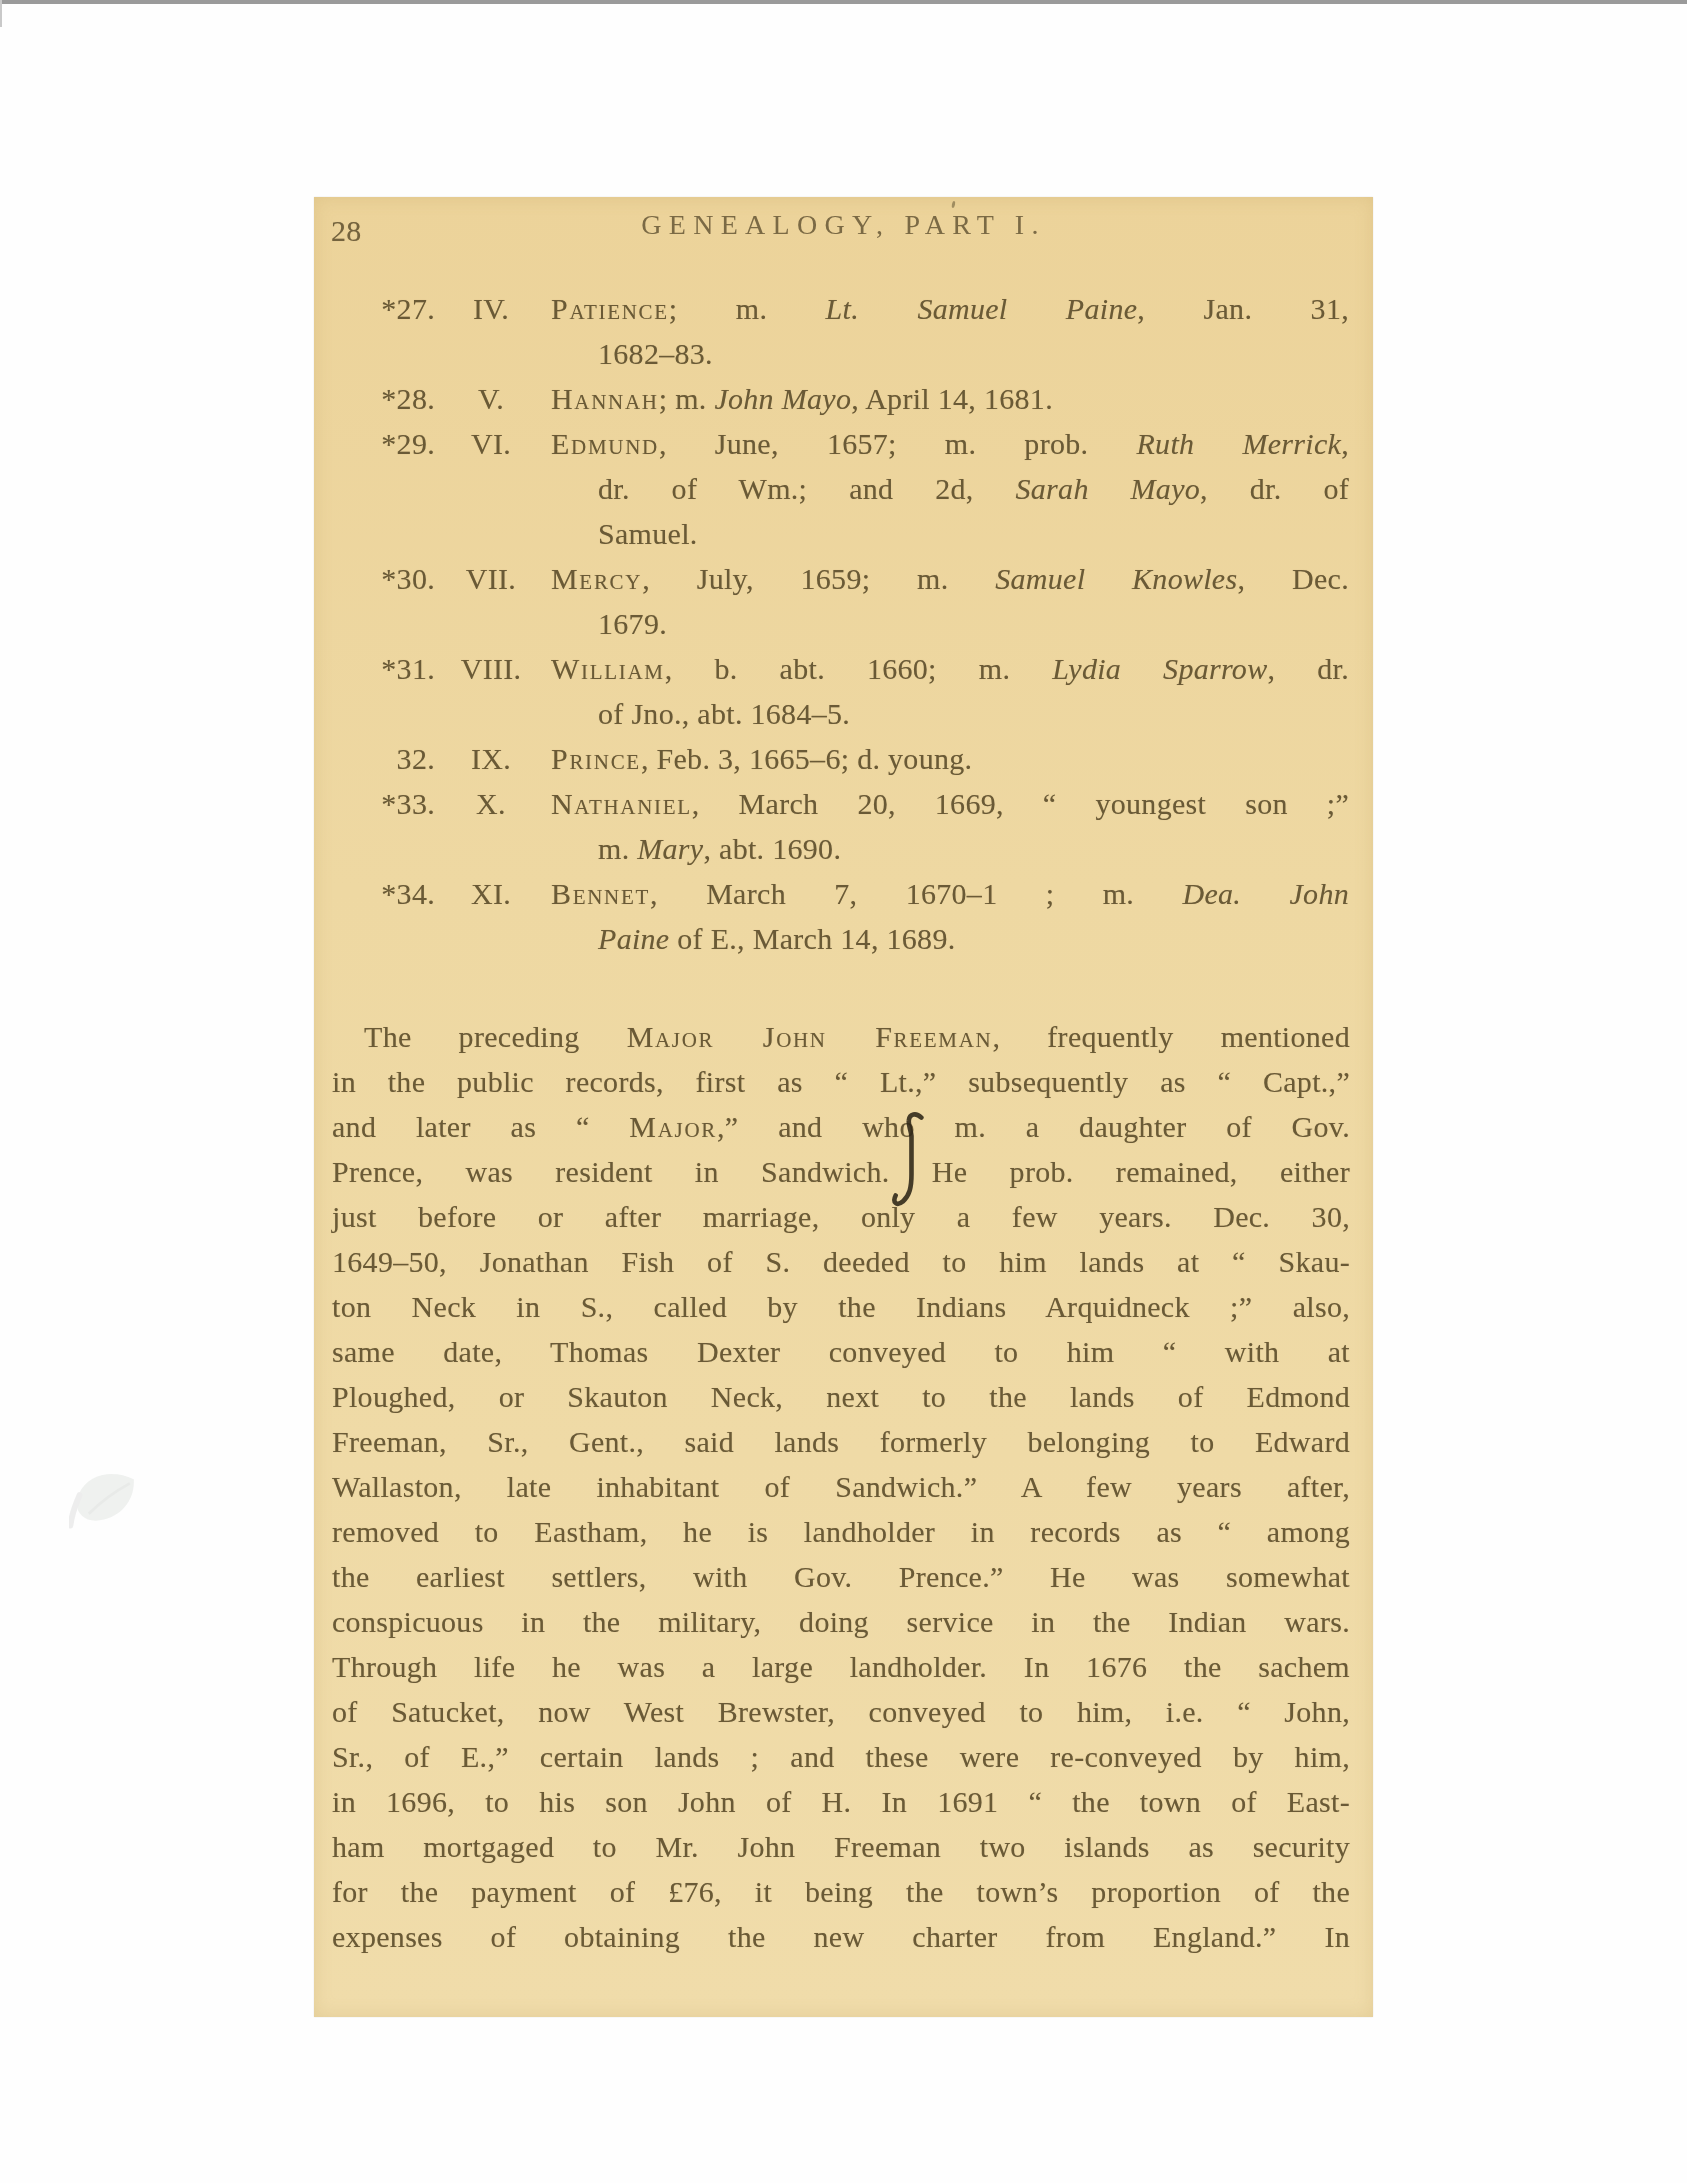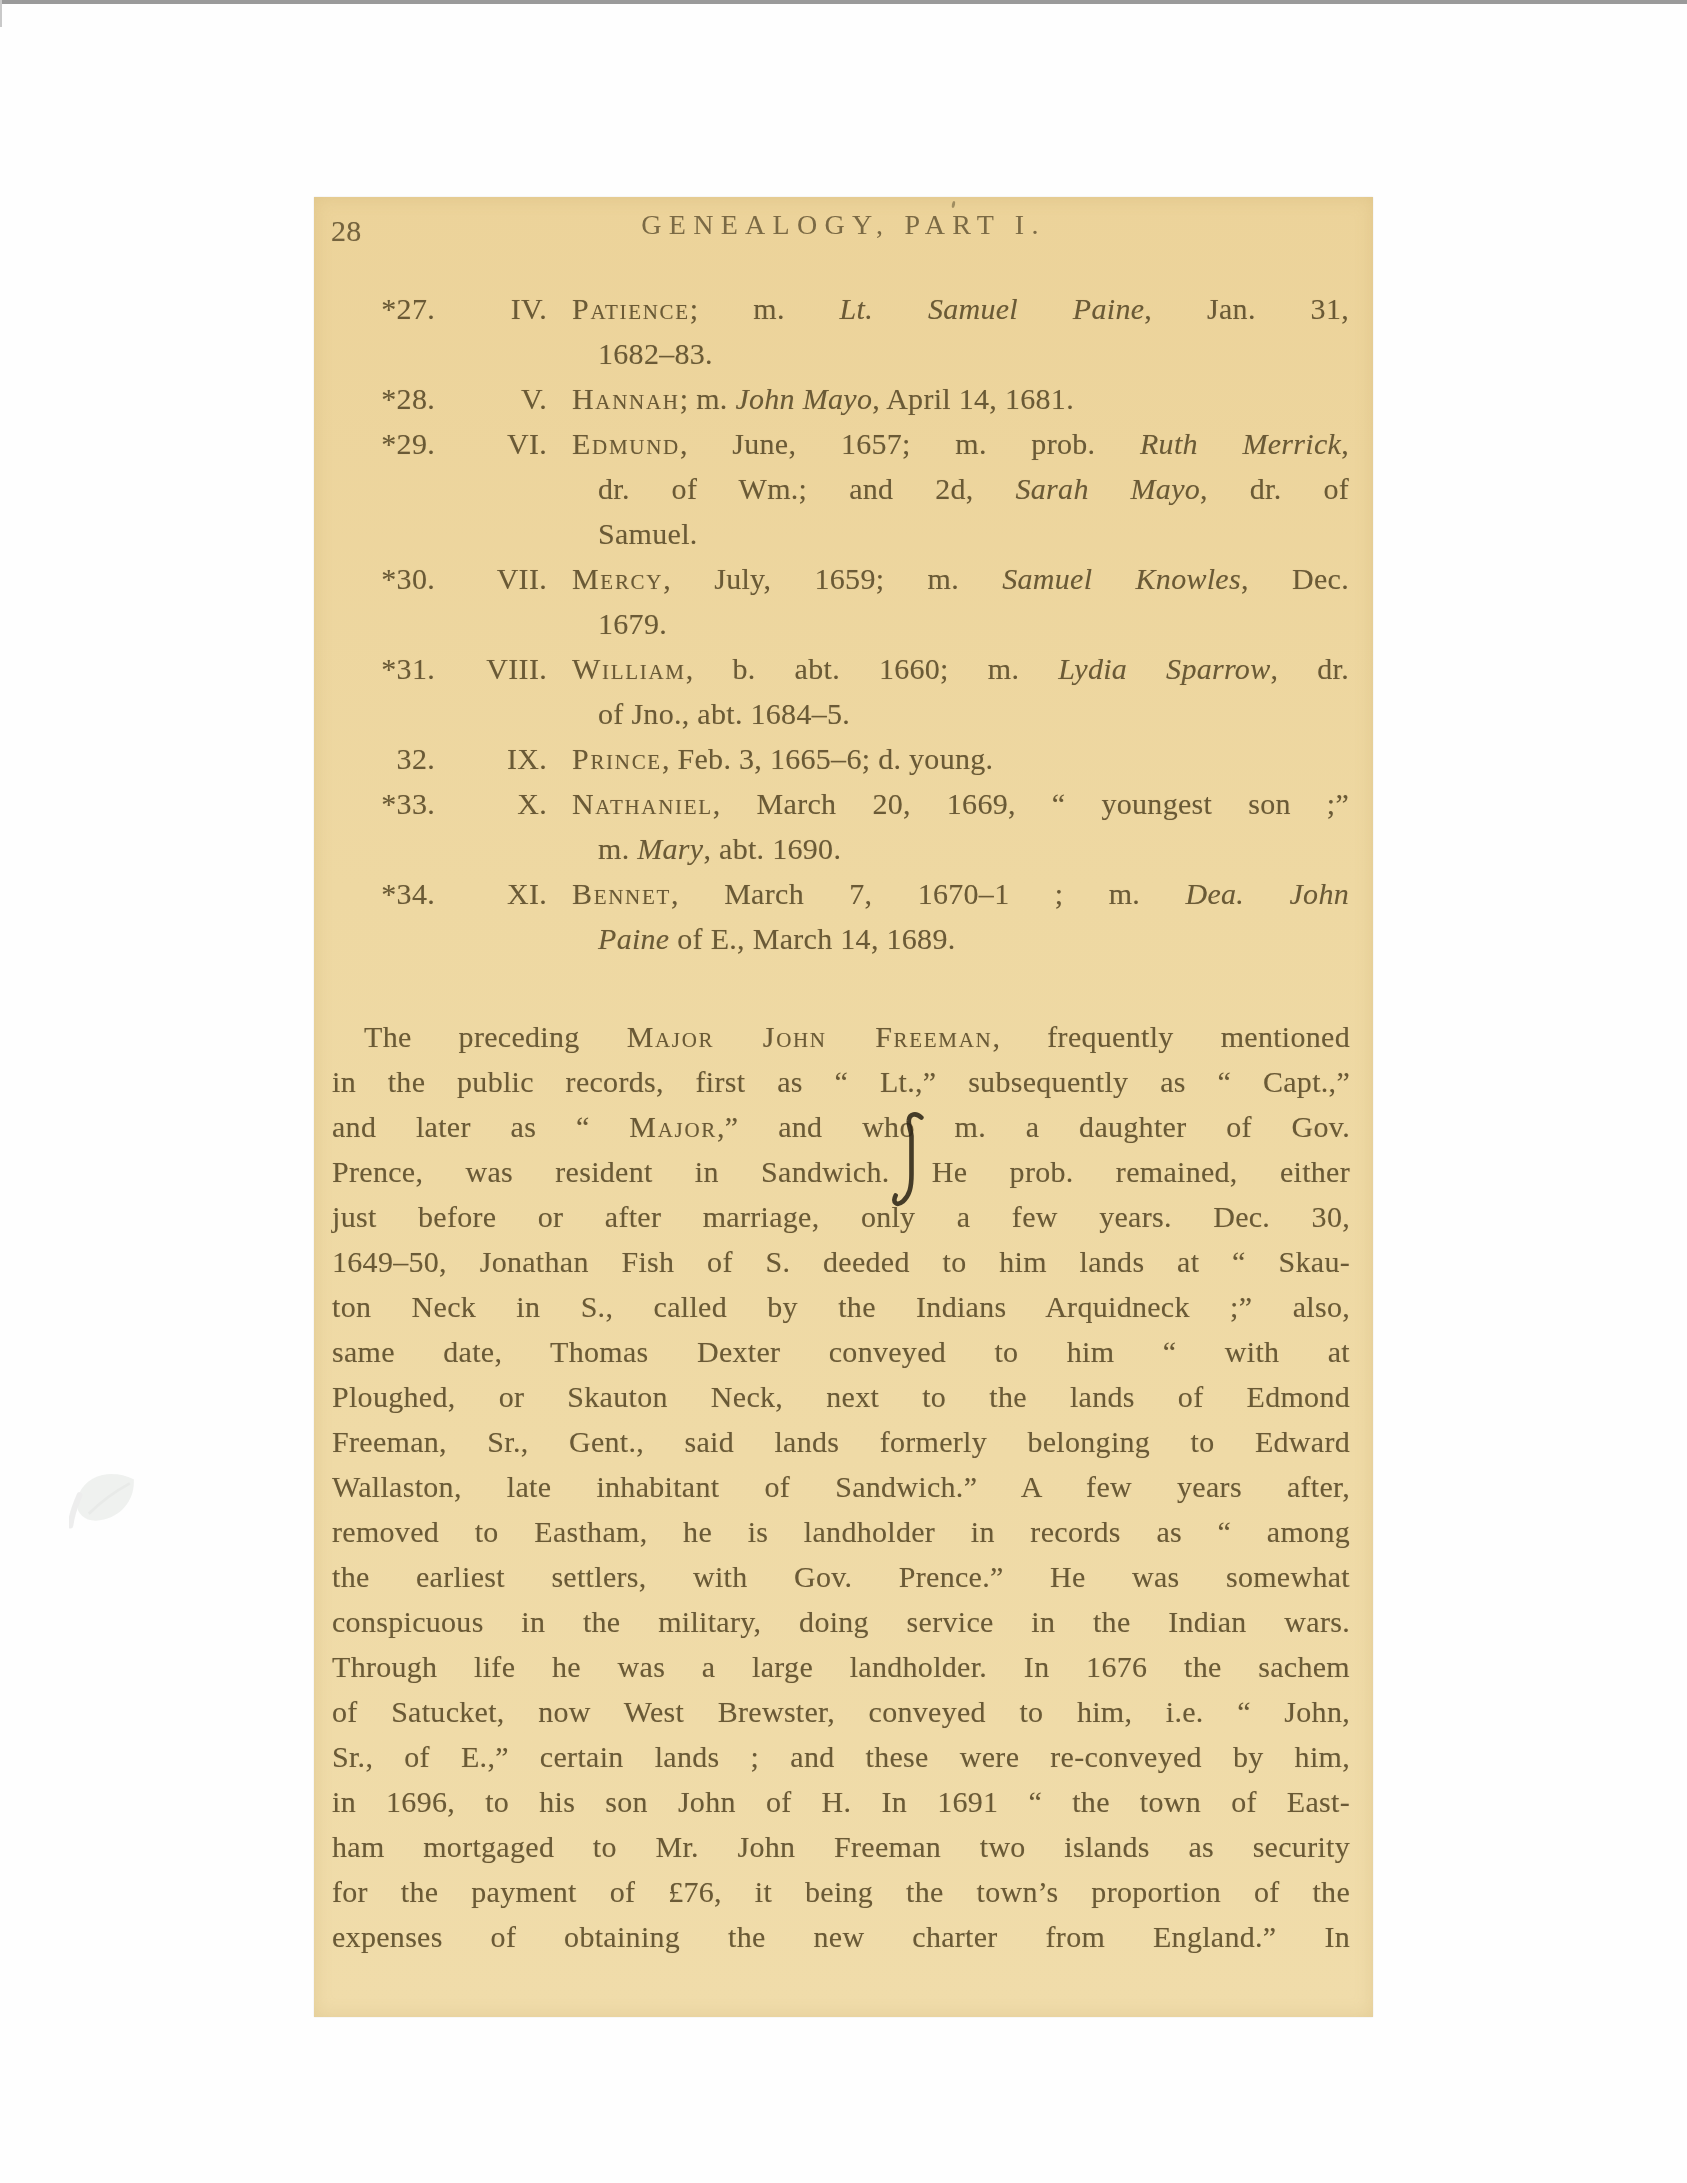--- a/index.html
+++ b/index.html
@@ -30,22 +30,22 @@
     position:absolute;left:638px;top:4px;width:3.3px;height:6.6px;
     background:#8d7c52;border-radius:50%;transform:rotate(12deg);opacity:.8;
   }
 
   .text-line{font-size:30px;line-height:45px;letter-spacing:0.3px;
     text-shadow:0 0 0.7px rgba(106,90,54,.35);}
 
   .children-list{position:absolute;left:25px;top:89px;width:1010px;}
   .entry-first{display:flex;align-items:baseline;height:45px;}
   .num{width:96px;text-align:right;flex:none;}
-  .rom{width:112px;text-align:right;flex:none;}
-  .txt{margin-left:25px;flex:1;display:block;}
+  .rom{width:112px;text-align:center;flex:none;}
+  .txt{margin-left:4px;flex:1;display:block;}
   .just{text-align:justify;text-align-last:justify;}
   .entry-cont{margin-left:259px;width:751px;height:45px;}
 
   .biography-paragraph{position:absolute;left:18px;top:817px;width:1018px;}
   .pline{height:45px;}
   .pline.first{text-indent:32px;}
 
   .seg-sc{font-variant:small-caps;letter-spacing:1.7px;}
   .seg-i{font-style:italic;}
 

